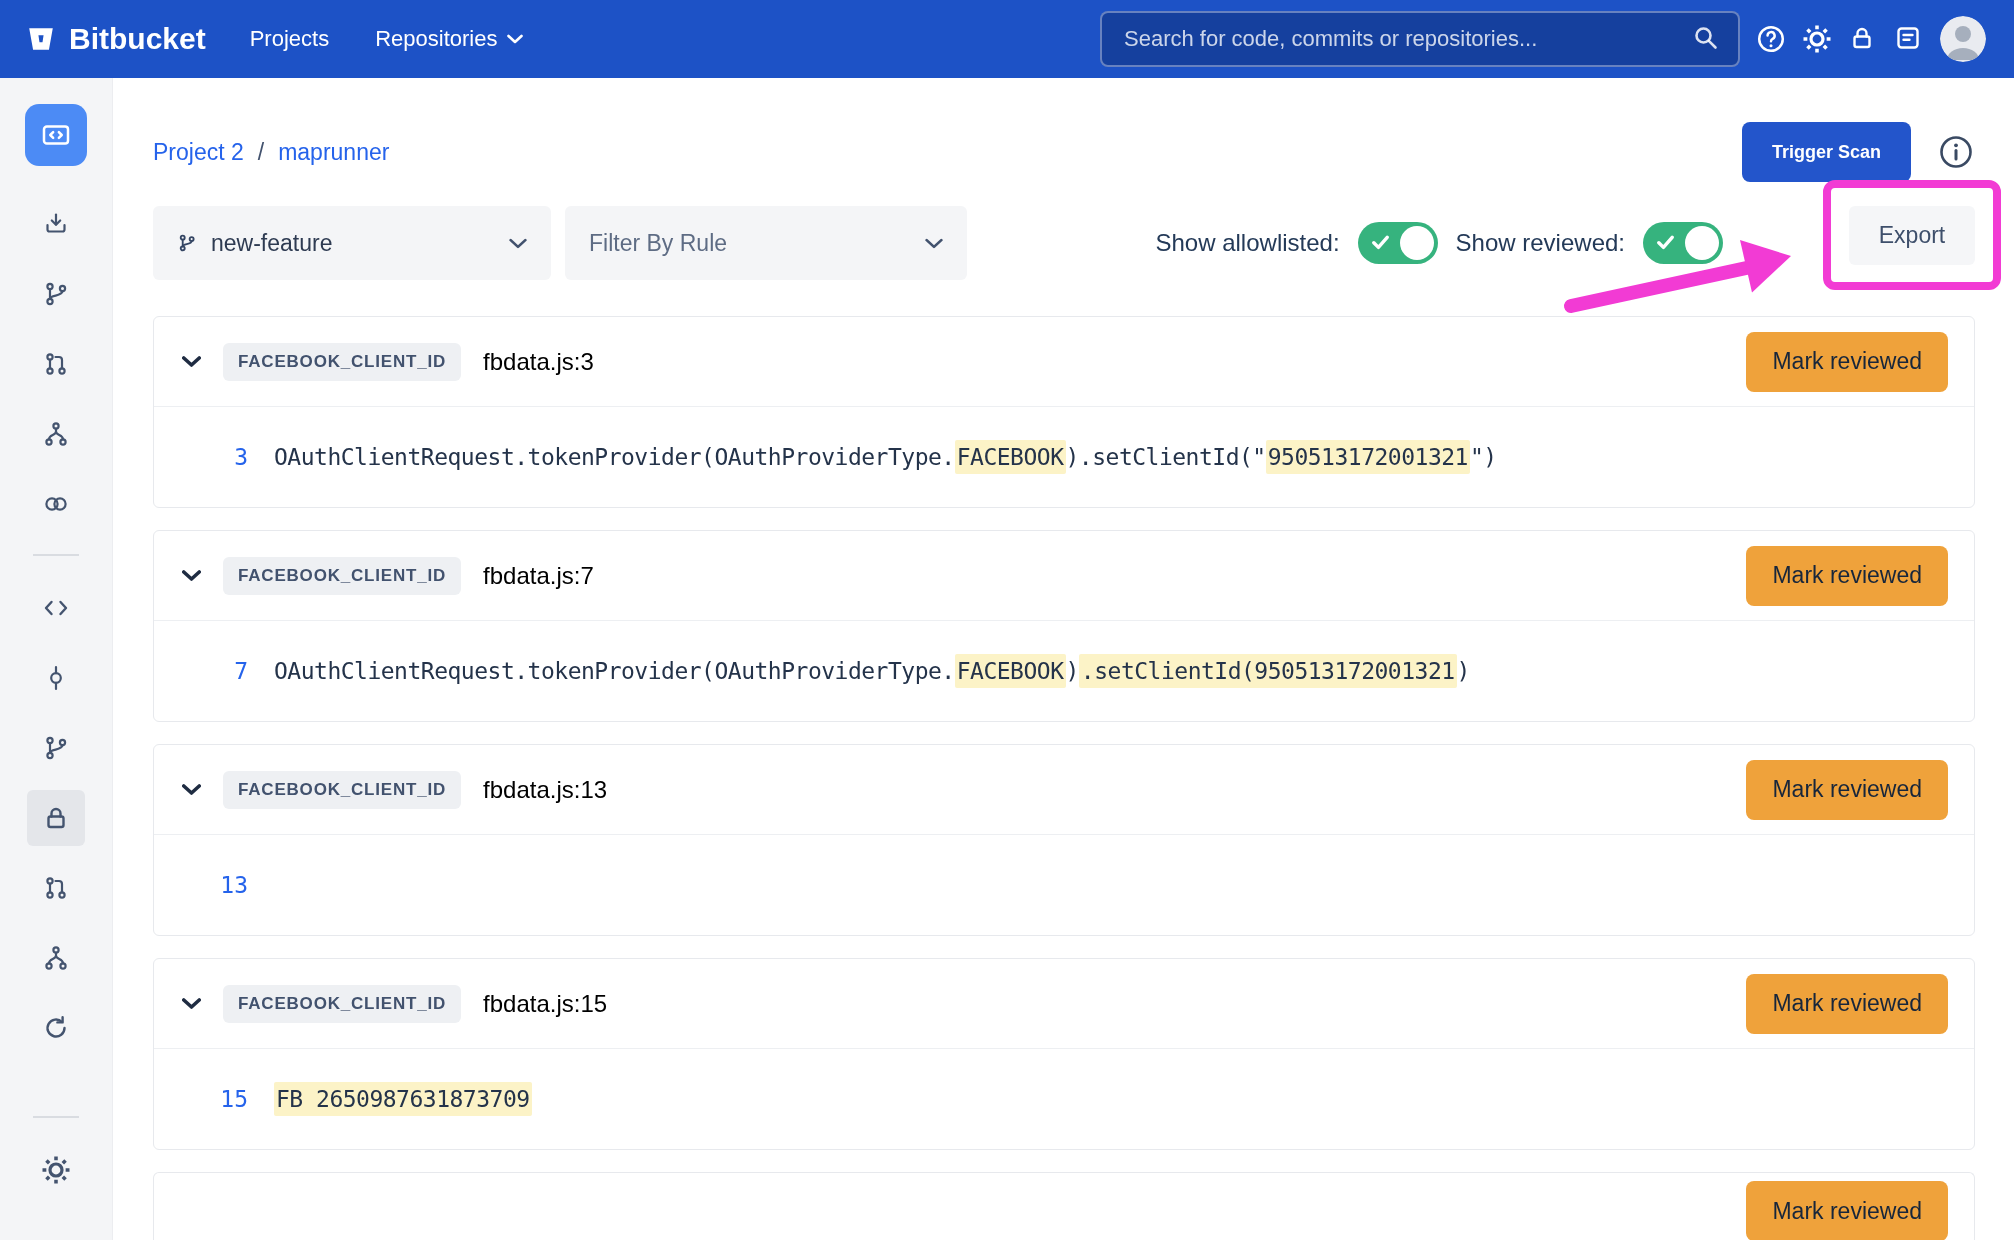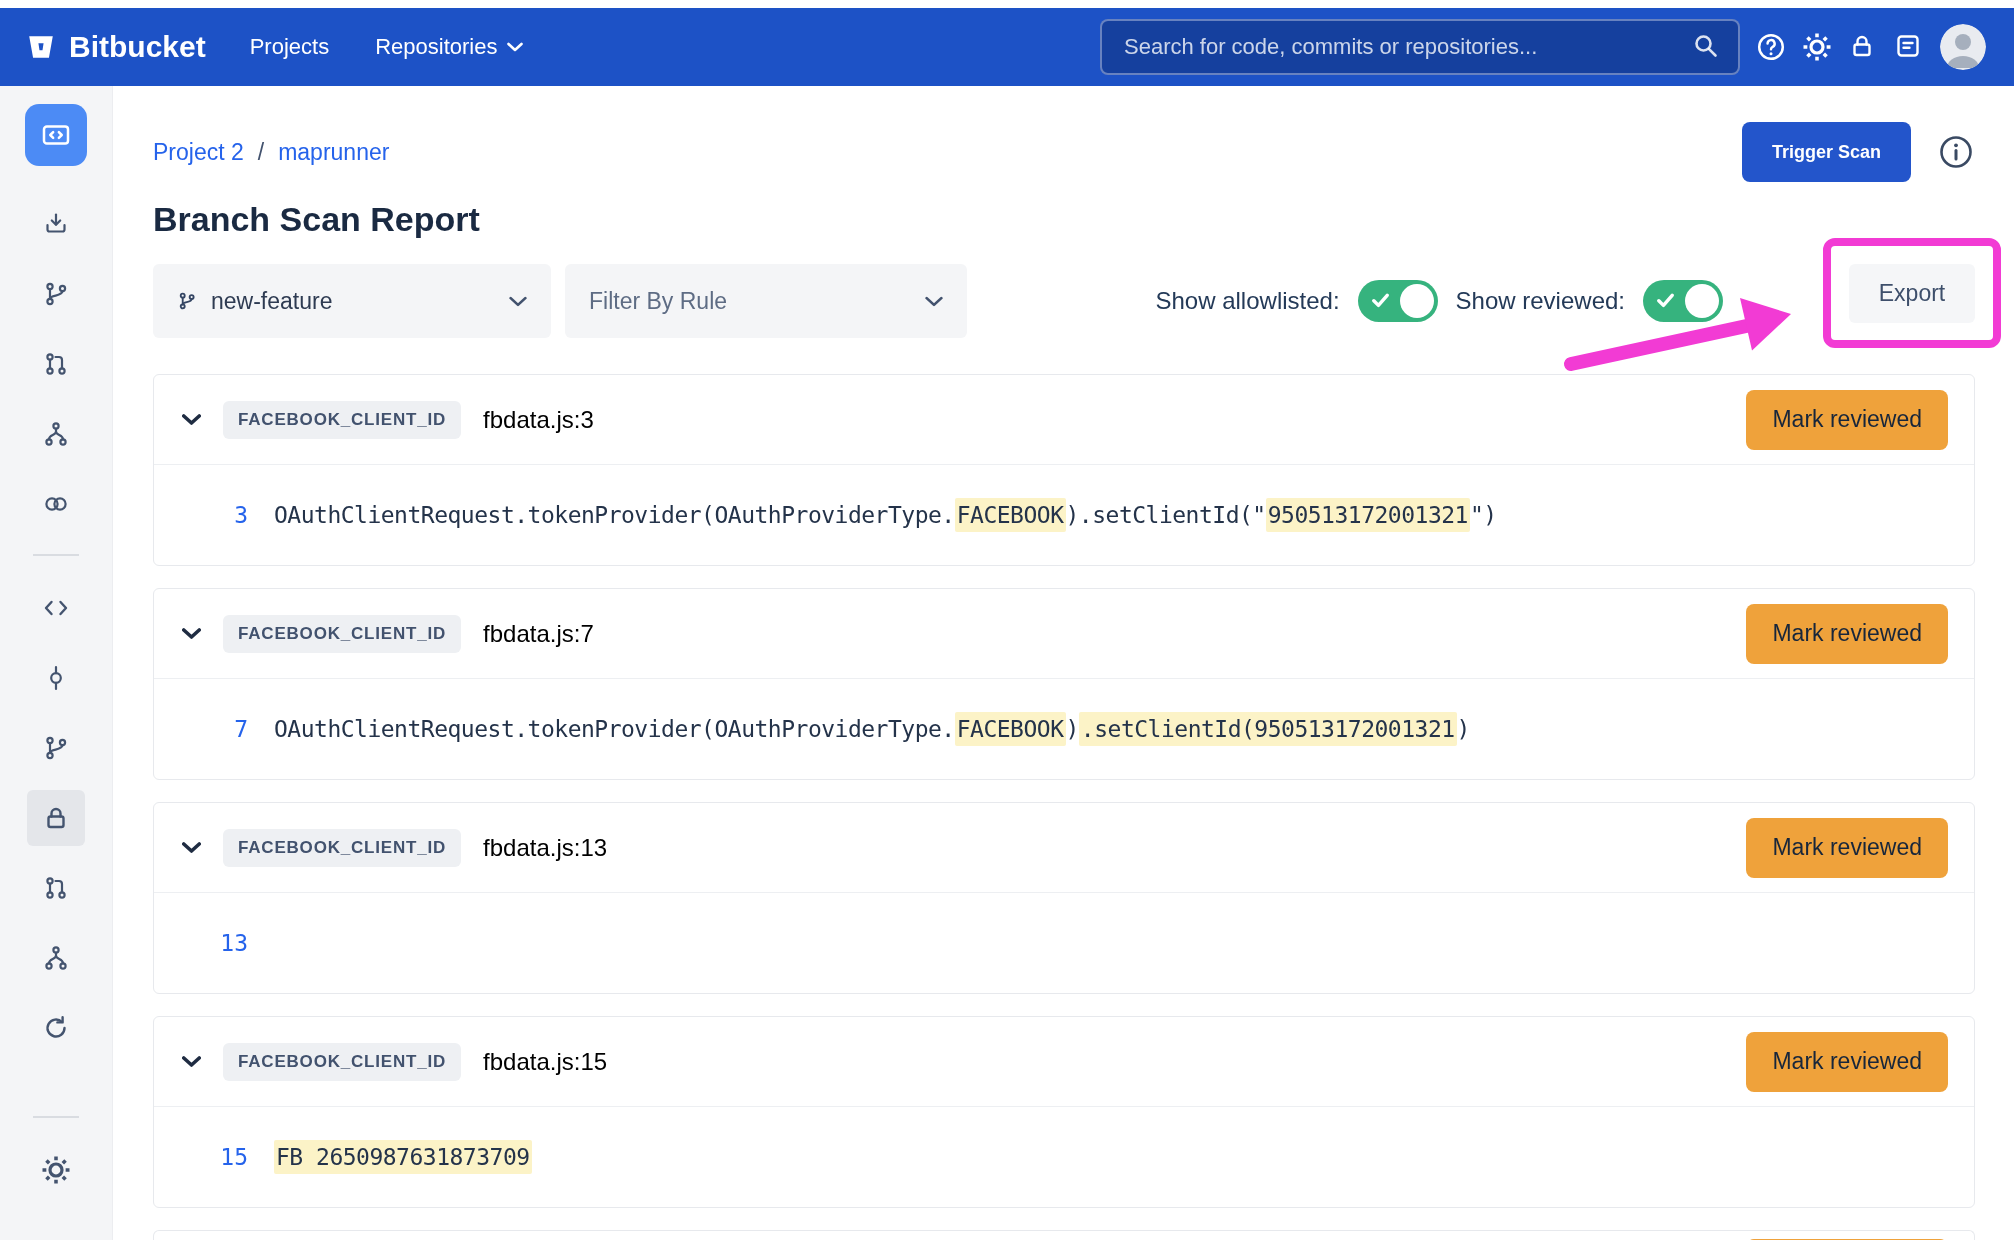--- a/index.html
+++ b/index.html
@@ -5,21 +5,21 @@
   * { box-sizing: border-box; }
   html,body { margin:0; padding:0; }
   body {
     width:2014px; height:1240px; overflow:hidden; position:relative;
     background:#ffffff; font-family:"Liberation Sans", sans-serif; color:#1A2A42;
   }
   svg { display:block; }
 
   
   .nav {
-    position:absolute; top:8px; left:0; right:0; height:78px;
+    position:absolute; top:0; left:0; right:0; height:78px;
     background:#1D52C6; display:flex; align-items:center;
     padding:0 28px 0 26px; gap:44px; z-index:30;
   }
   .brand { display:flex; align-items:center; gap:13px; color:#fff; font-size:30px; font-weight:700; cursor:pointer; }
   .nav-menu { display:flex; align-items:center; gap:46px; color:#fff; font-size:22px; font-weight:500; }
   .nav-menu .item { display:flex; align-items:center; gap:10px; cursor:pointer; }
   .nav-right { margin-left:auto; display:flex; align-items:center; gap:16px; }
   .search {
     width:640px; height:56px; background:rgba(0,10,40,0.25);
     border:2px solid rgba(255,255,255,0.35); border-radius:8px;
@@ -328,21 +328,20 @@
       <span class="info-icon">
         <svg width="38" height="38" viewBox="0 0 38 38" fill="none" stroke="currentColor" stroke-linecap="round">
           <circle cx="19" cy="19" r="14.5" stroke-width="2.6"></circle>
             <path d="M19 17.5 v8.5" stroke-width="3"></path>
             <circle cx="19" cy="12.3" r="1.9" fill="currentColor" stroke="none"></circle>
           </svg>
       </span>
     </div>
   </div>
 
-  <div class="title">Branch Scan Report</div>
 
   <div class="controls">
     <div class="dropdown dd-branch">
       <span>
         <svg width="20" height="22" viewBox="0 0 28 28" fill="none" stroke="#344563" stroke-width="2.6" stroke-linecap="round">
           <circle cx="8" cy="6.5" r="2.8"></circle>
             <circle cx="8" cy="21.5" r="2.8"></circle>
             <circle cx="20.5" cy="8.5" r="2.8"></circle>
           <path d="M8 9.3 v9.4"></path>
             <path d="M20.5 11.3 c0 5.5 -12.5 3.3 -12.5 7.6"></path>

